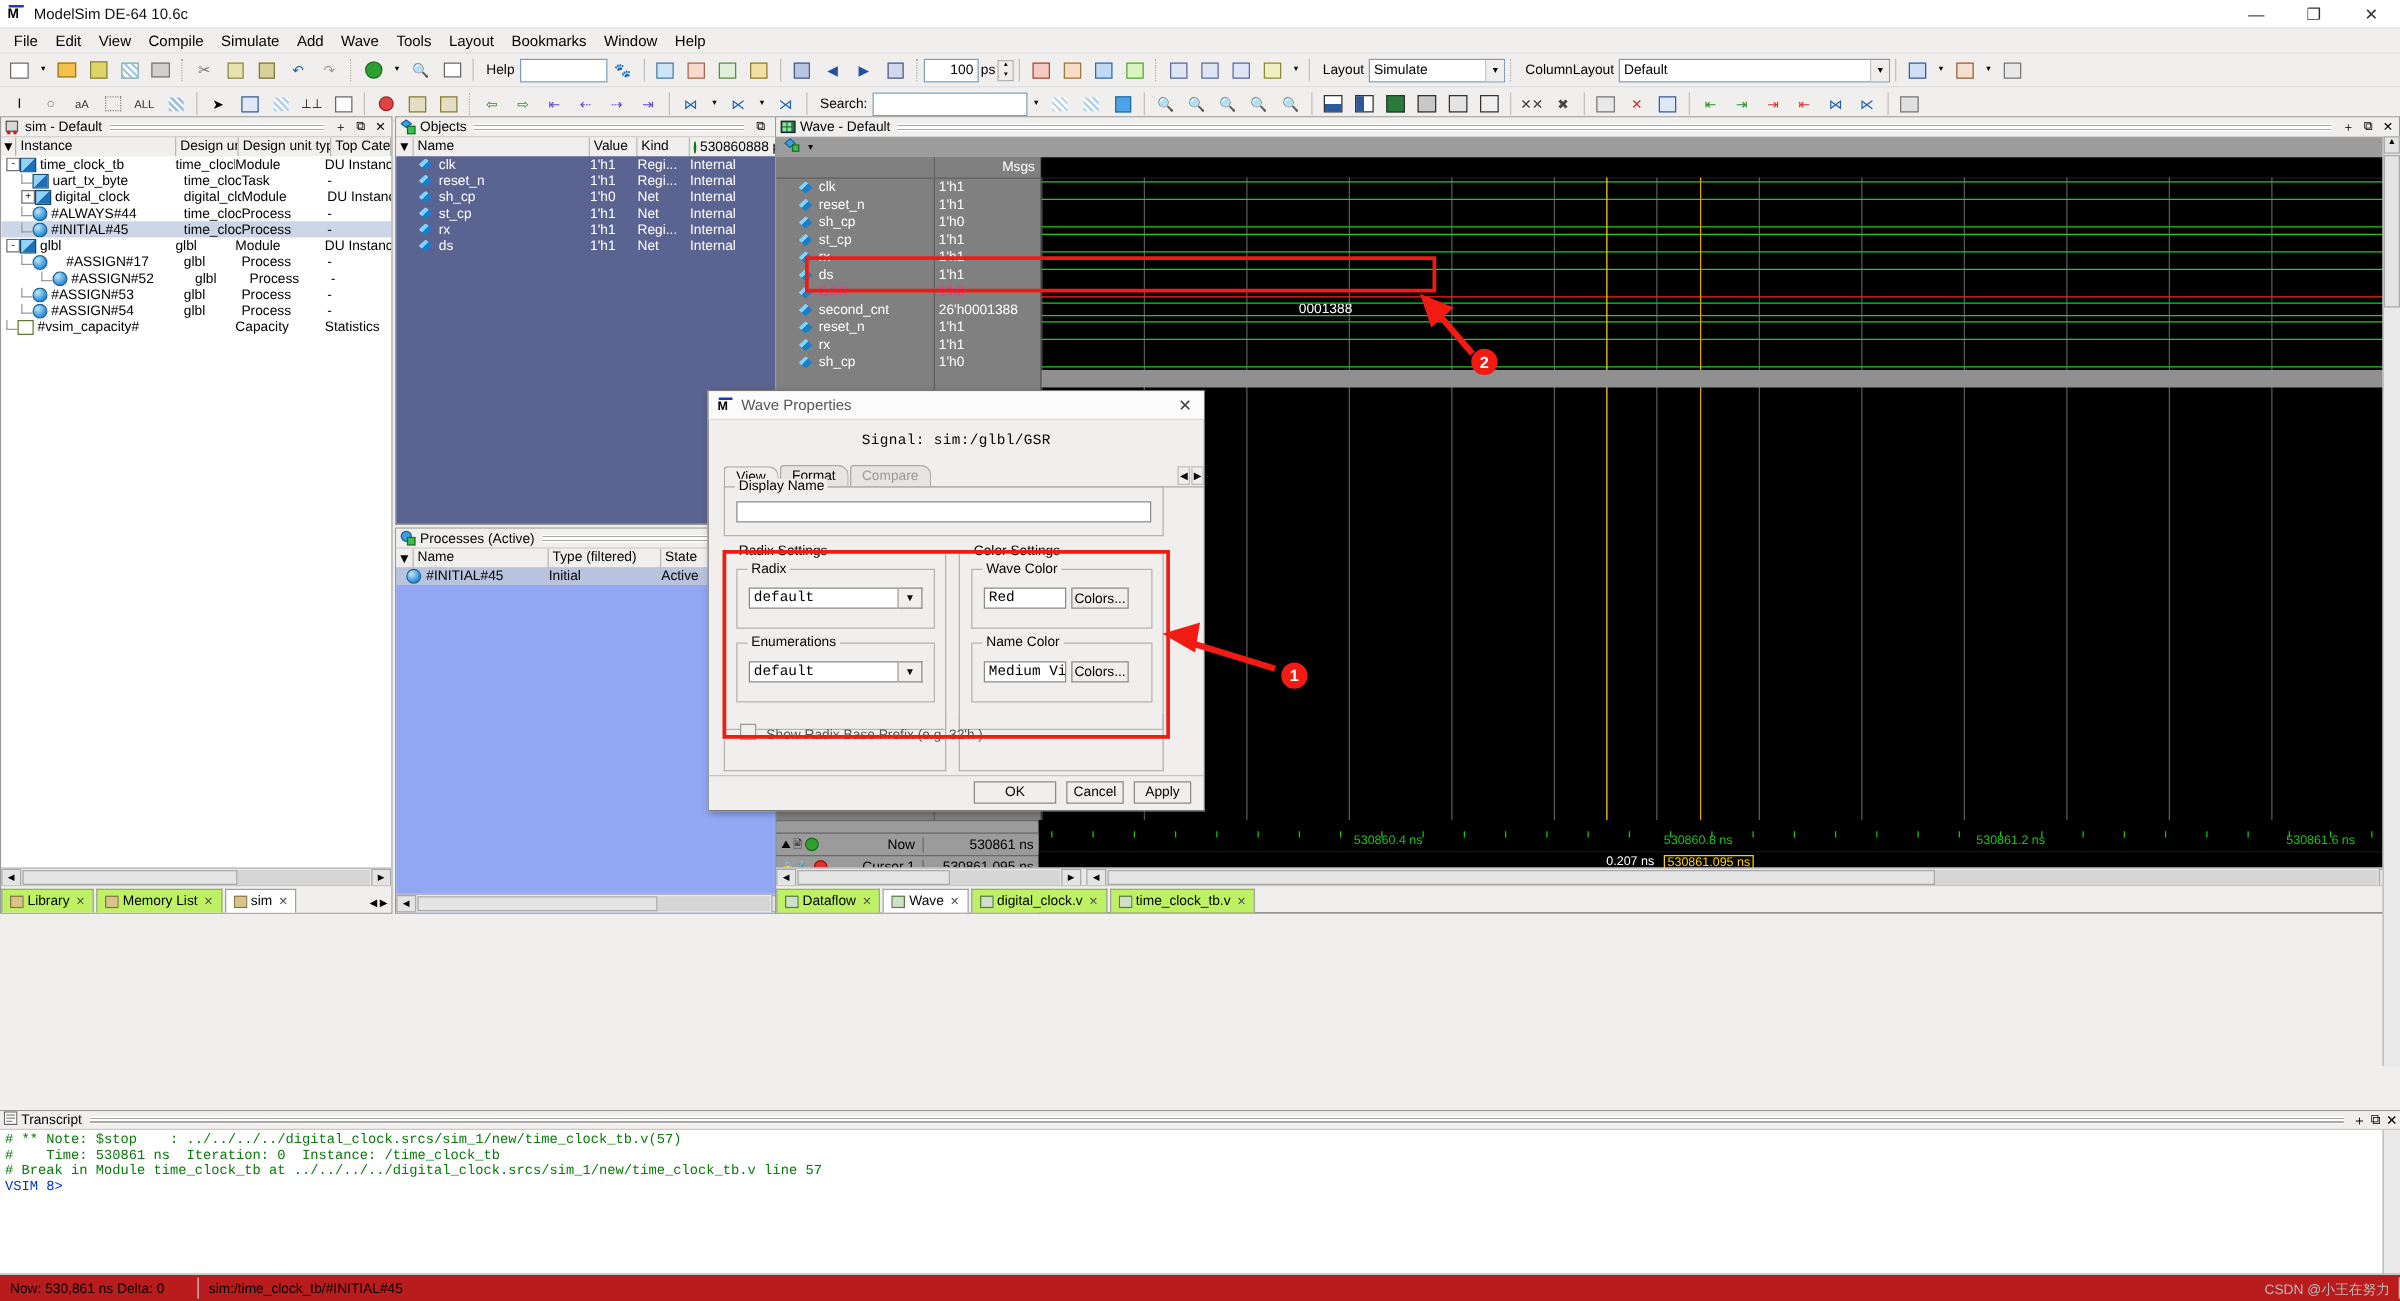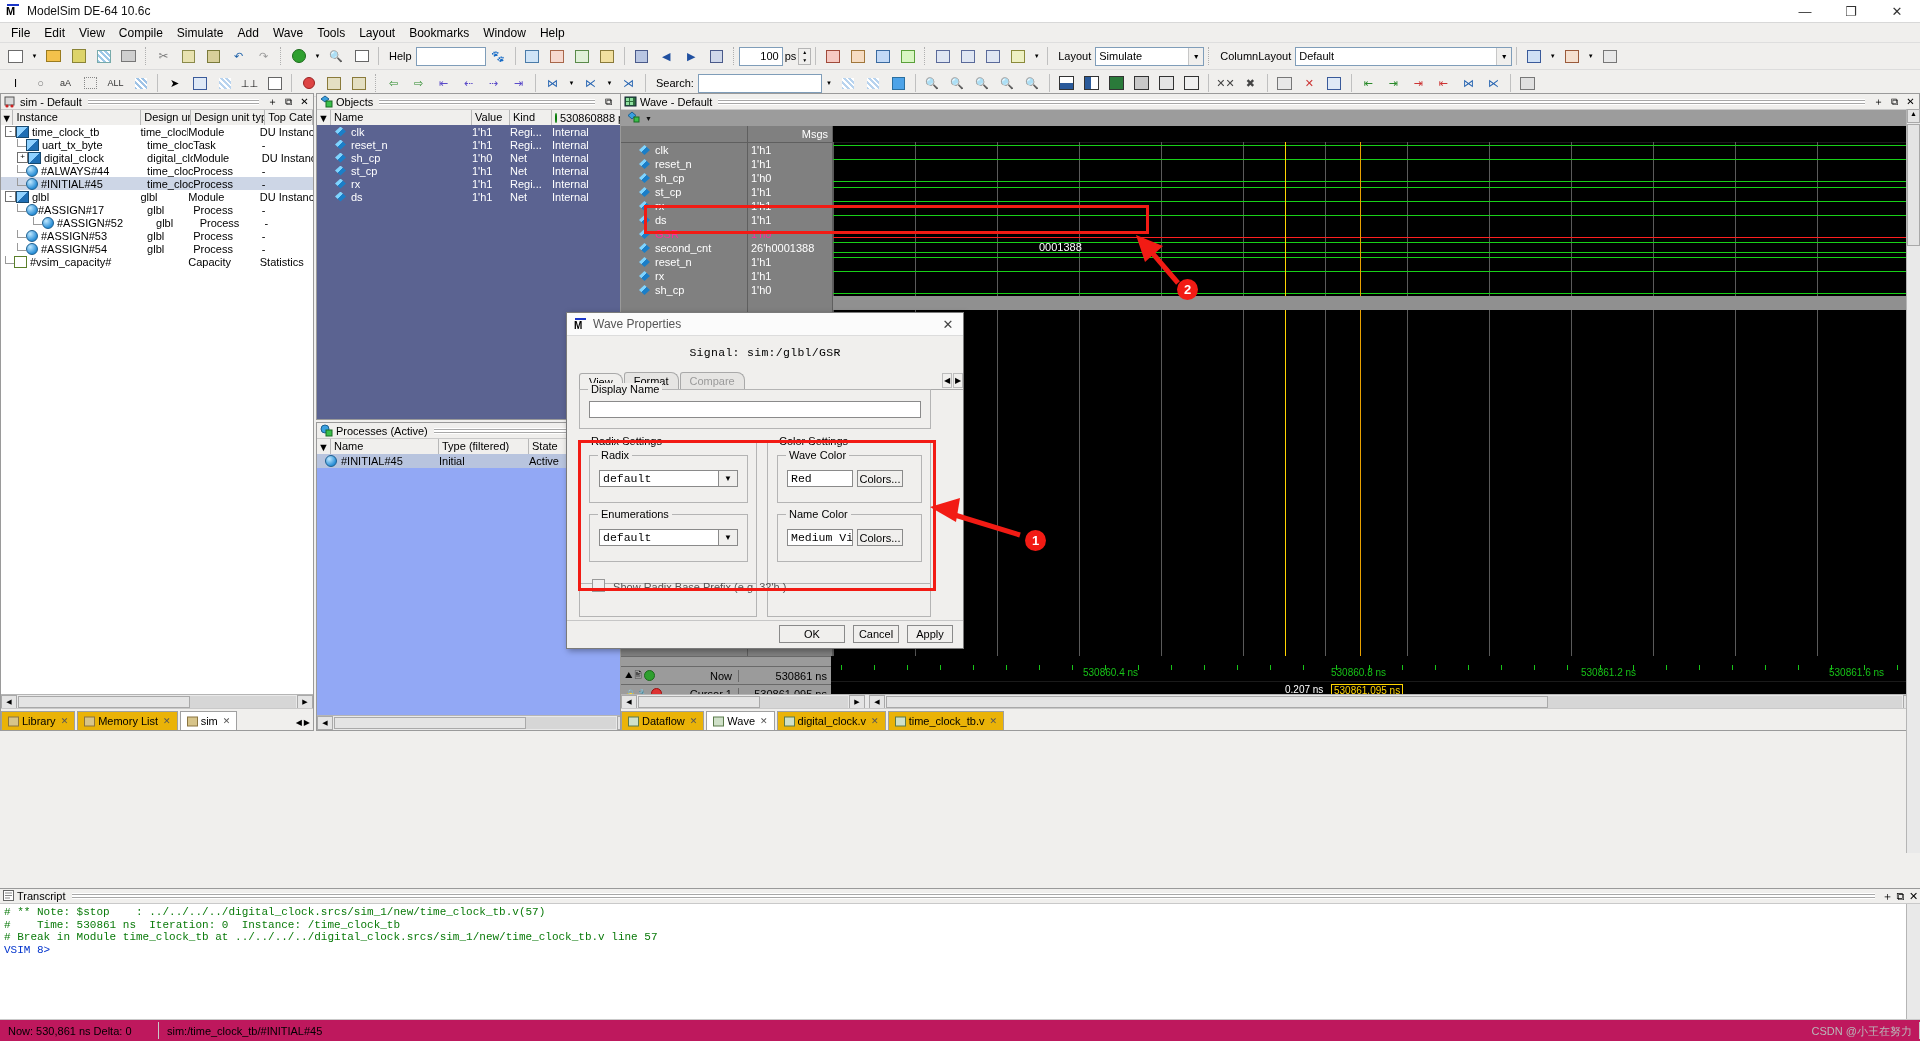--- a/index.html
+++ b/index.html
@@ -90,21 +90,21 @@
   .procico{width:10px;height:10px;border-radius:50%;
     background:radial-gradient(circle at 32% 30%,#bfe8ff,#2b8fd6 70%);border:1px solid #1b5f91;display:inline-block;}
   .capico{width:11px;height:10px;background:#fff;border:1px solid #5a7f2a;display:inline-block;}
   .tline{border-left:1px solid #9a9a9a;border-bottom:1px solid #9a9a9a;
     width:8px;height:7px;display:inline-block;margin-bottom:3px;}
 
   
   .ptabs{position:absolute;left:0;right:0;bottom:0;height:21px;background:#f0efed;
     display:flex;align-items:flex-end;border-top:1px solid #c9c9c9;}
   .ptab{height:18px;display:flex;align-items:center;padding:0 6px;font-size:11px;
-    border:1px solid #a0a0a0;border-bottom:none;background:#eab308;margin-right:2px;}
+    border:1px solid #a0a0a0;border-bottom:none;background:#bef264;margin-right:2px;}
   .ptab.act{background:#fff;}
   .ptab .x{margin-left:5px;font-size:9px;color:#555;}
   .ptab .ti{width:11px;height:11px;margin-right:3px;}
 
   
   .objpanel{position:absolute;left:316px;top:0;width:316px;height:325px;}
   .obj-body{position:absolute;left:0;right:0;top:31px;bottom:0;background:#5b6391;overflow:hidden;}
   .orow{display:flex;height:13px;align-items:center;font-size:11px;color:#fff;white-space:nowrap;}
   .orow .oc1{width:155px;display:flex;align-items:center;padding-left:18px;box-sizing:border-box;}
   .orow .oc2{width:38px;}
@@ -175,21 +175,21 @@
     border-top:1px solid #9a9a9a;}
   .tr-title{height:14px;background:#f0efed;display:flex;align-items:center;font-size:11px;
     padding-left:3px;border-bottom:1px solid #c9c9c9;}
   .tr-body{position:absolute;left:0;right:14px;top:15px;bottom:0;overflow:hidden;
     font-family:"Liberation Mono",monospace;font-size:11px;padding:2px 4px;}
   .tr-body div{line-height:12.5px;white-space:pre;}
   .tr-green{color:#0a7a0a;}
   .tr-blue{color:#0033cc;}
 
   
-  .status{position:absolute;left:0;right:0;bottom:0;height:21px;background:#be185d;
+  .status{position:absolute;left:0;right:0;bottom:0;height:21px;background:#b91c1c;
     border-top:1px solid #c9c9c9;display:flex;align-items:center;font-size:11px;}
   .status .sec{padding:0 8px;height:17px;display:flex;align-items:center;
     border-right:1px solid #c9c9c9;}
   .watermark{position:absolute;right:8px;bottom:2px;font-size:11px;color:#b9b9b9;}
 
   
   .dlg{position:absolute;left:566px;top:312px;width:396px;height:335px;background:#f0efed;
     border:1px solid #7a7a7a;box-shadow:2px 2px 6px rgba(0,0,0,.35);}
   .dlg-tb{height:22px;display:flex;align-items:center;background:#fbfbfb;
     border-bottom:1px solid #dcdcdc;}
@@ -658,21 +658,21 @@
               <span style="margin-left:3px">glbl</span>
             </div>
             <div class="c2">glbl</div>
             <div class="c3">Module</div>
             <div class="c4">DU Instance</div>
           </div>
           <div class="trow">
             <div class="c1" style="padding-left:16px">
               <span class="tline"></span>
               <span class="procico"></span>
-              <span style="margin-left:0">#ASSIGN#17</span>
+              <span style="margin-left:15px">#ASSIGN#17</span>
             </div>
             <div class="c2">glbl</div>
             <div class="c3">Process</div>
             <div class="c4">-</div>
           </div>
           <div class="trow">
             <div class="c1" style="padding-left:32px">
               <span class="tline"></span>
               <span class="procico"></span>
               <span style="margin-left:3px">#ASSIGN#52</span>

